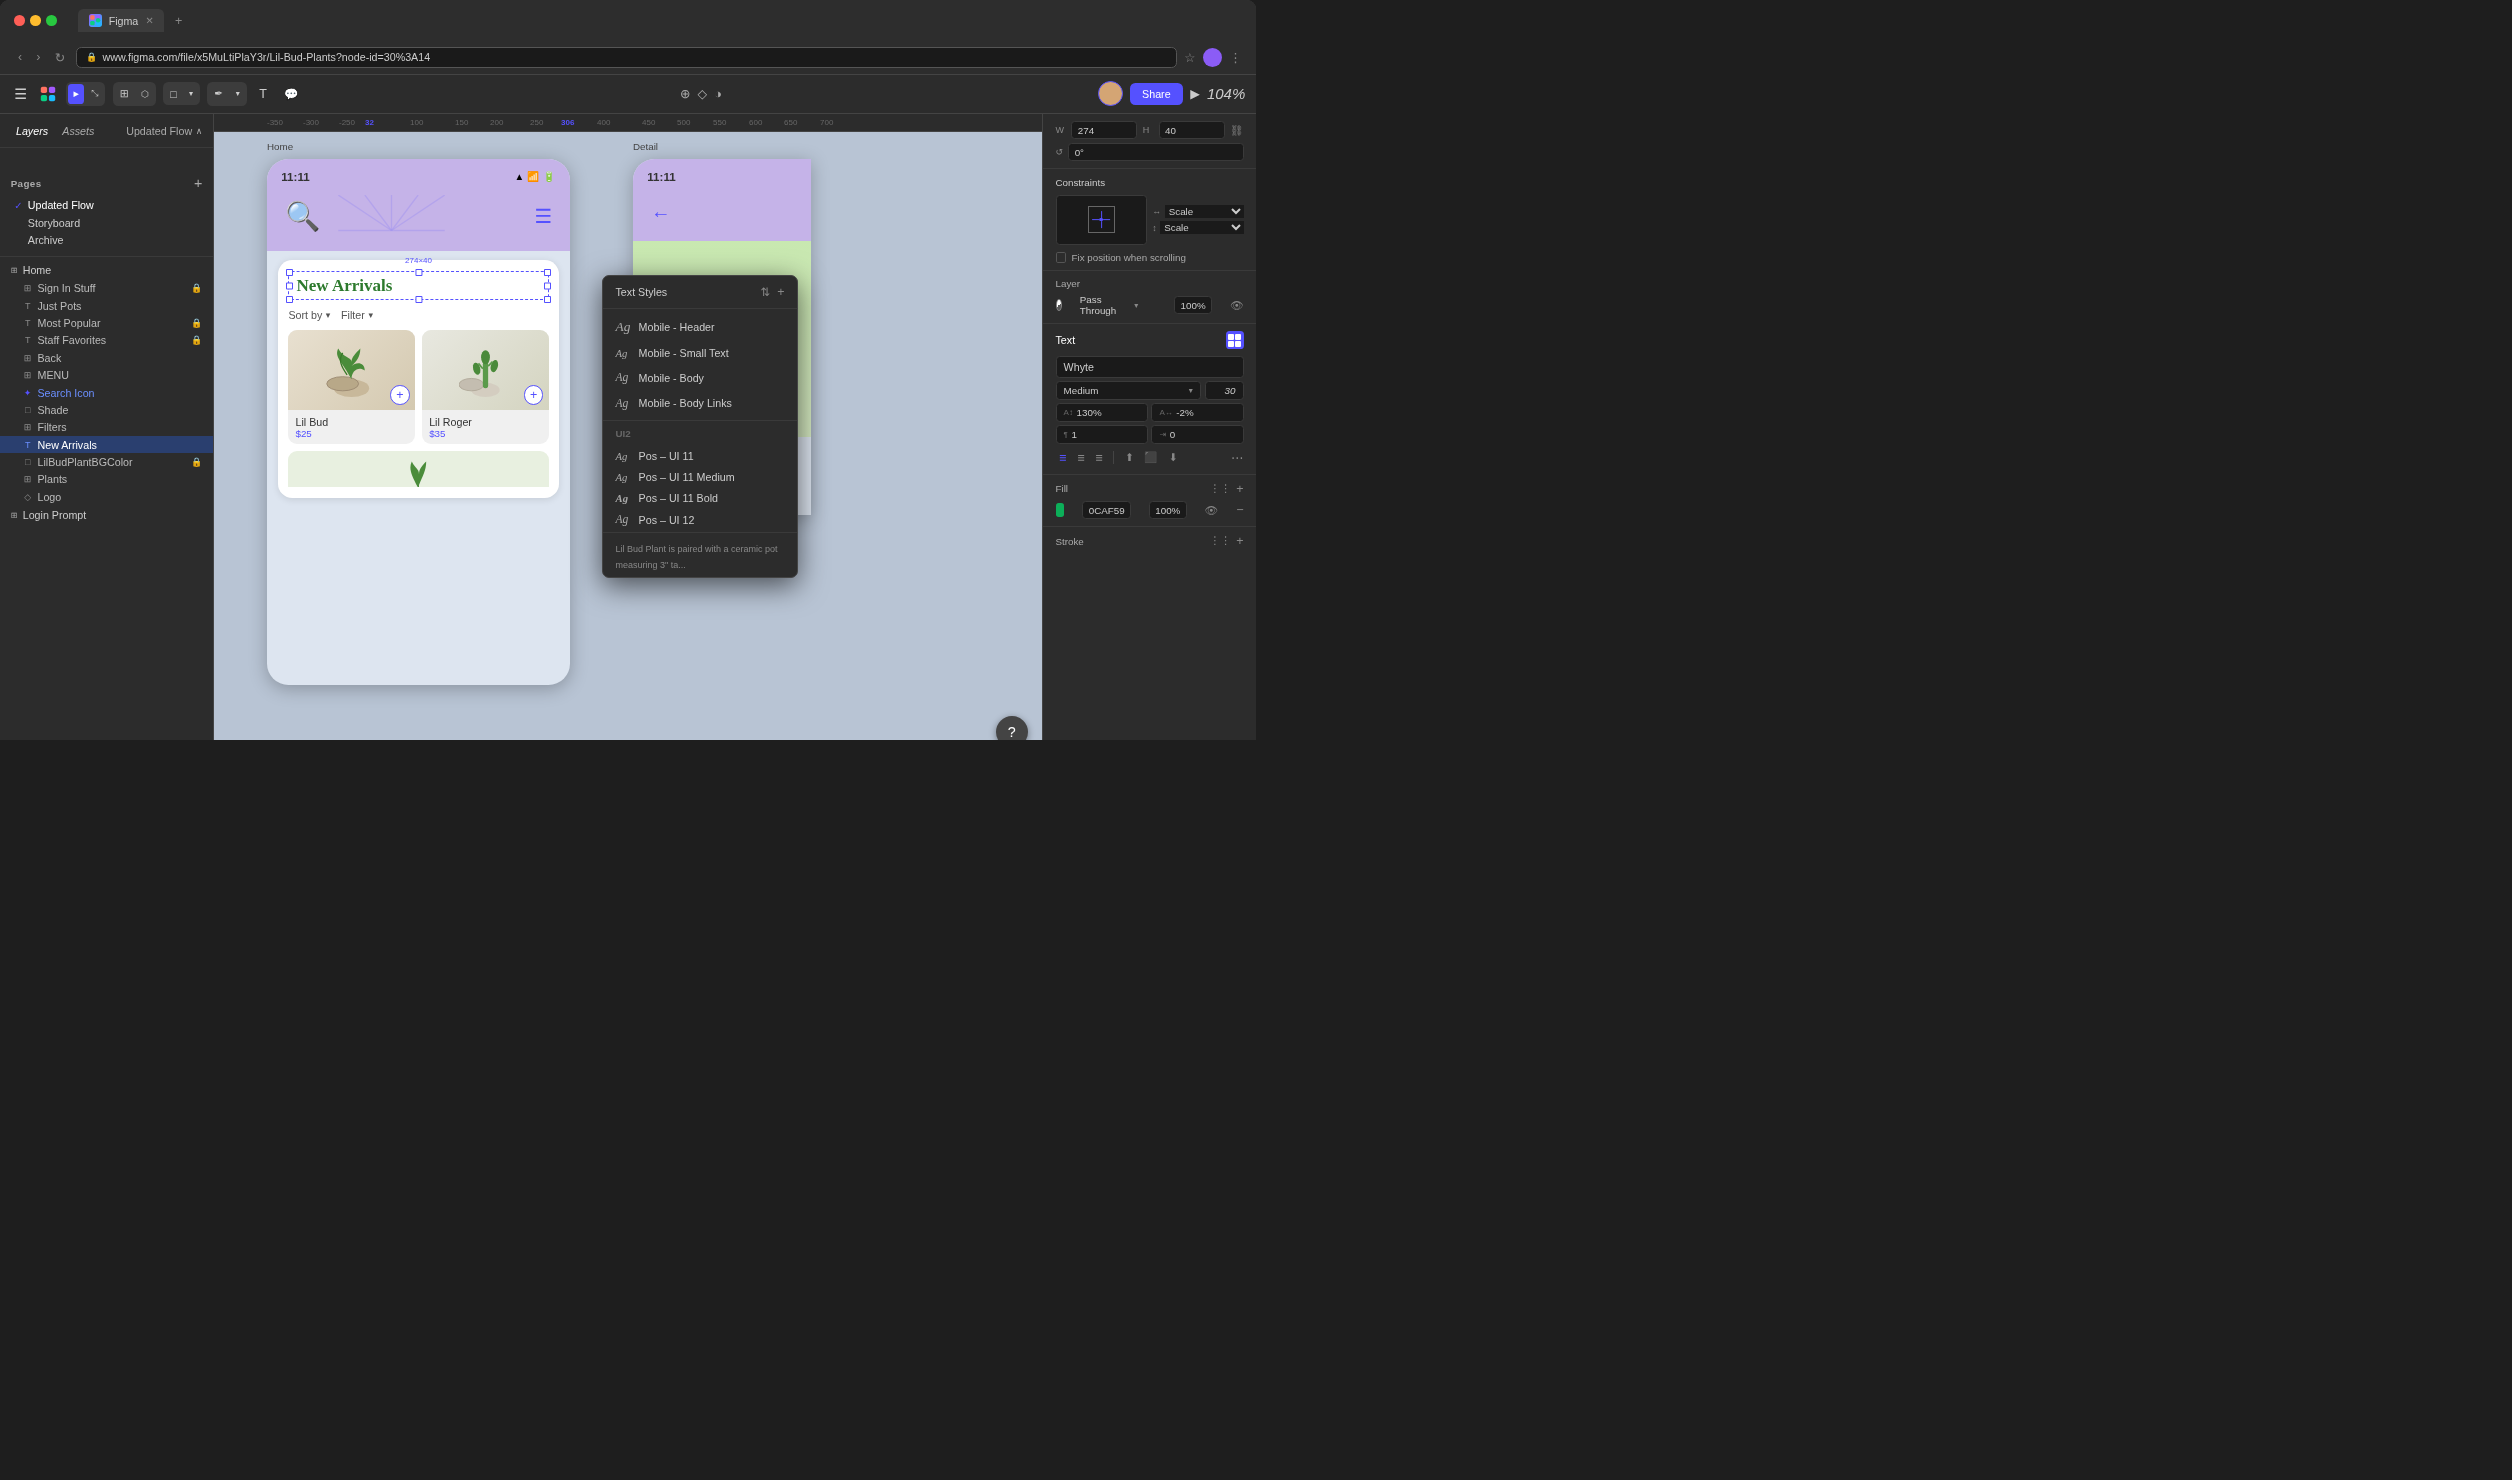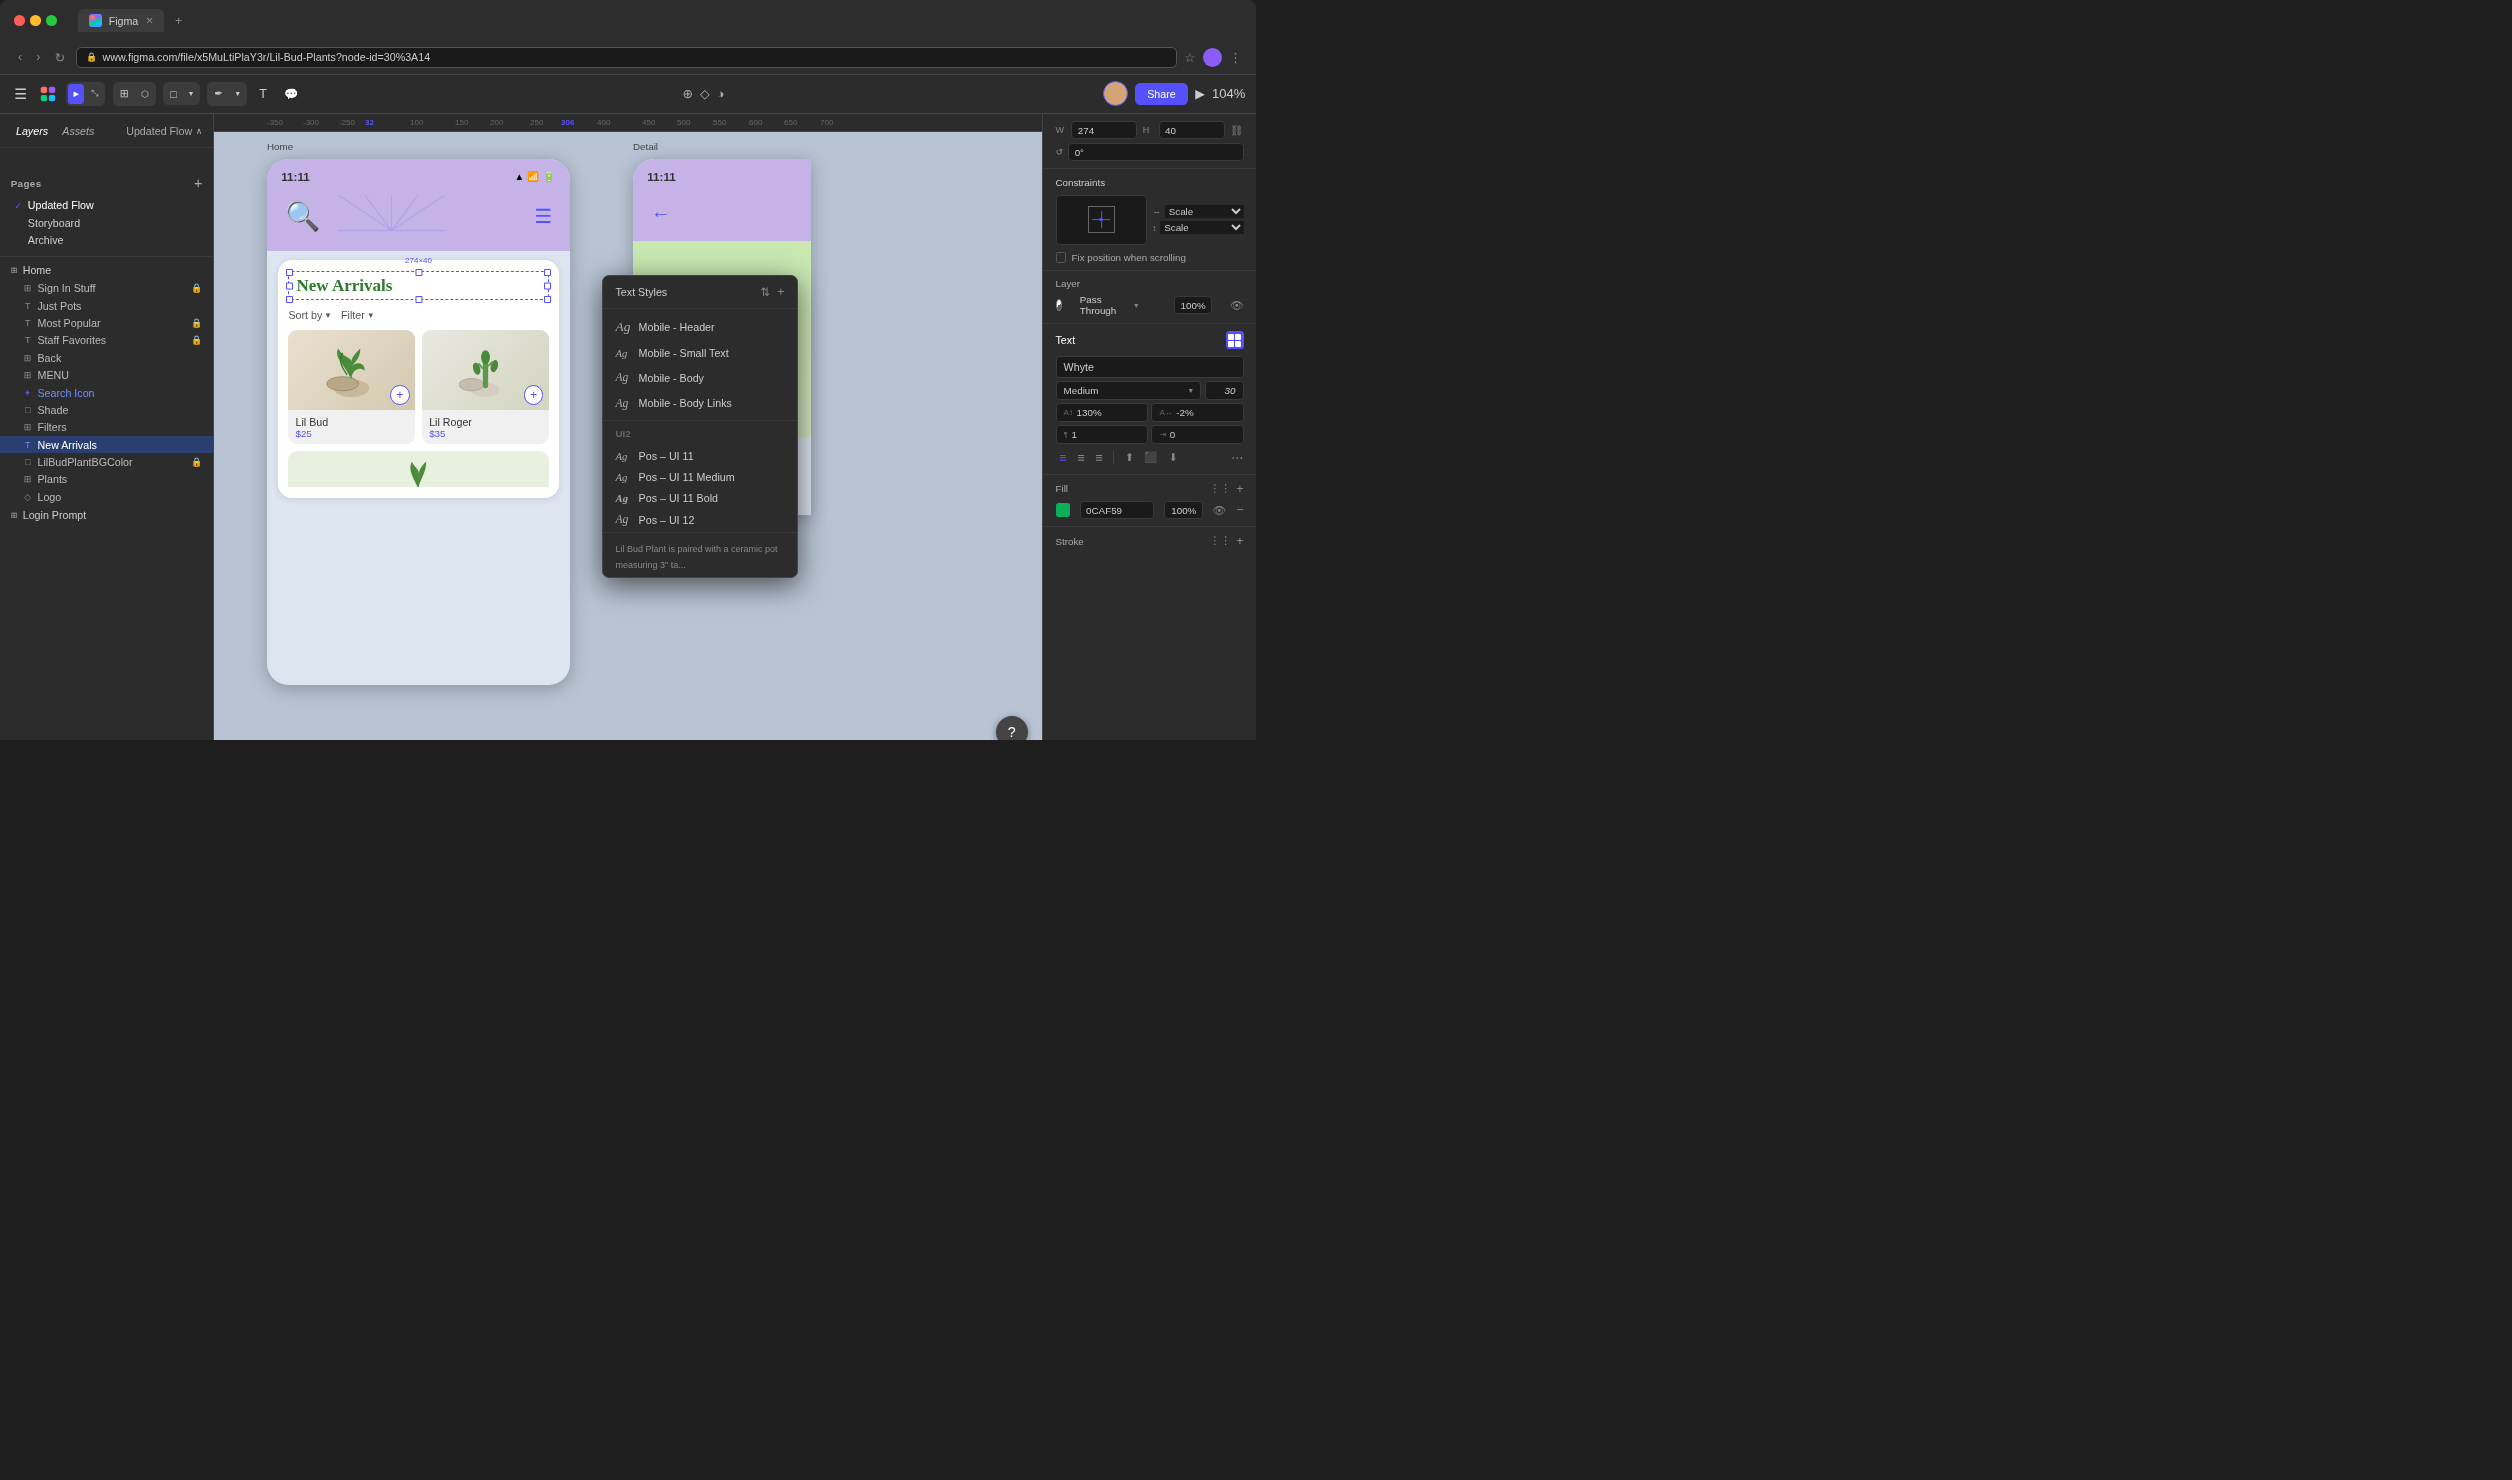--- a/index.html
+++ b/index.html
@@ -33,21 +33,21 @@
     .toolbar-logo { width: 21.4px; height: 21.4px; display: flex; align-items: center; justify-content: center; }
     .toolbar-logo svg { width: 18px; height: 18px; }
     .toolbar-group { display: flex; align-items: center; background: #3c3c3c; border-radius: 5.3px; padding: 1.8px; gap: 1.8px; }
     .toolbar-btn { color: #ccc; padding: 3.6px 5.3px; border-radius: 3.6px; cursor: pointer; font-size: 10.7px; display: flex; align-items: center; }
     .toolbar-btn.active { background: #5551ff; color: white; }
     .toolbar-spacer { flex: 1; }
     .toolbar-center { display: flex; align-items: center; gap: 7.1px; }
     .toolbar-right { display: flex; align-items: center; gap: 7.1px; }
     .share-btn { background: #5551ff; color: white; border: none; border-radius: 5.3px; padding: 5.3px 12.5px; font-size: 10.7px; cursor: pointer; font-weight: 500; }
     .play-btn { color: #ccc; font-size: 12.5px; cursor: pointer; }
-    .zoom-indicator { color: #ccc; font-size: 13px; cursor: pointer; }
+    .zoom-indicator { color: #ccc; font-size: 15px; cursor: pointer; font-style: italic; }
     .avatar-circle { width: 25px; height: 25px; border-radius: 50%; background: #d4a574; border: 1.8px solid #5551ff; }
     .toolbar-icon { color: #aaa; font-size: 12.5px; display: flex; align-items: center; cursor: pointer; }
 
     
     .main-layout { display: flex; height: calc(740px - 39px - 53px); }
 
     
     .left-sidebar { width: 214px; background: #2c2c2c; border-right: 0.9px solid #444; display: flex; flex-direction: column; overflow: hidden; }
     .sidebar-header { display: flex; align-items: center; padding: 7.1px 10.7px; border-bottom: 0.9px solid #3a3a3a; gap: 3.6px; }
     .sidebar-tab { color: #aaa; font-size: 10.7px; cursor: pointer; padding: 3.6px 5.3px; border-radius: 3.6px; font-style: italic; }
@@ -643,21 +643,21 @@
     </div>
 
     <div style="padding:7.1px 12.5px;border-bottom:0.9px solid #3a3a3a;">
       <div style="display:flex;align-items:center;justify-content:space-between;margin-bottom:5.3px;">
         <span style="color:#aaa;font-size:9.8px;">Fill</span>
         <div style="display:flex;gap:5.3px;">
           <span style="color:#888;font-size:10.7px;cursor:pointer;">⋮⋮</span>
           <span style="color:#888;font-size:12.5px;cursor:pointer;">+</span>
         </div>
       </div>
-      <div style="display:flex;align-items:center;gap:10px;justify-content:flex-end;">
+      <div style="display:flex;align-items:center;gap:18px;justify-content:flex-end;">
         <div style="width:14.3px;height:14.3px;background:#0CAF59;border-radius:2.7px;cursor:pointer;"></div>
         <div style="background:#1a1a1a;border:0.9px solid #3a3a3a;border-radius:3.6px;padding:2.7px 5.3px;color:#ccc;font-size:9.8px;flex:1;">0CAF59</div>
         <div style="background:#1a1a1a;border:0.9px solid #3a3a3a;border-radius:3.6px;padding:2.7px 5.3px;color:#ccc;font-size:9.8px;width:39px;text-align:right;">100%</div>
         <span style="color:#888;font-size:10.7px;cursor:pointer;">👁</span>
         <span style="color:#888;font-size:12.5px;cursor:pointer;">−</span>
       </div>
     </div>
 
     <div style="padding:7.1px 12.5px;">
       <div style="display:flex;align-items:center;justify-content:space-between;">

